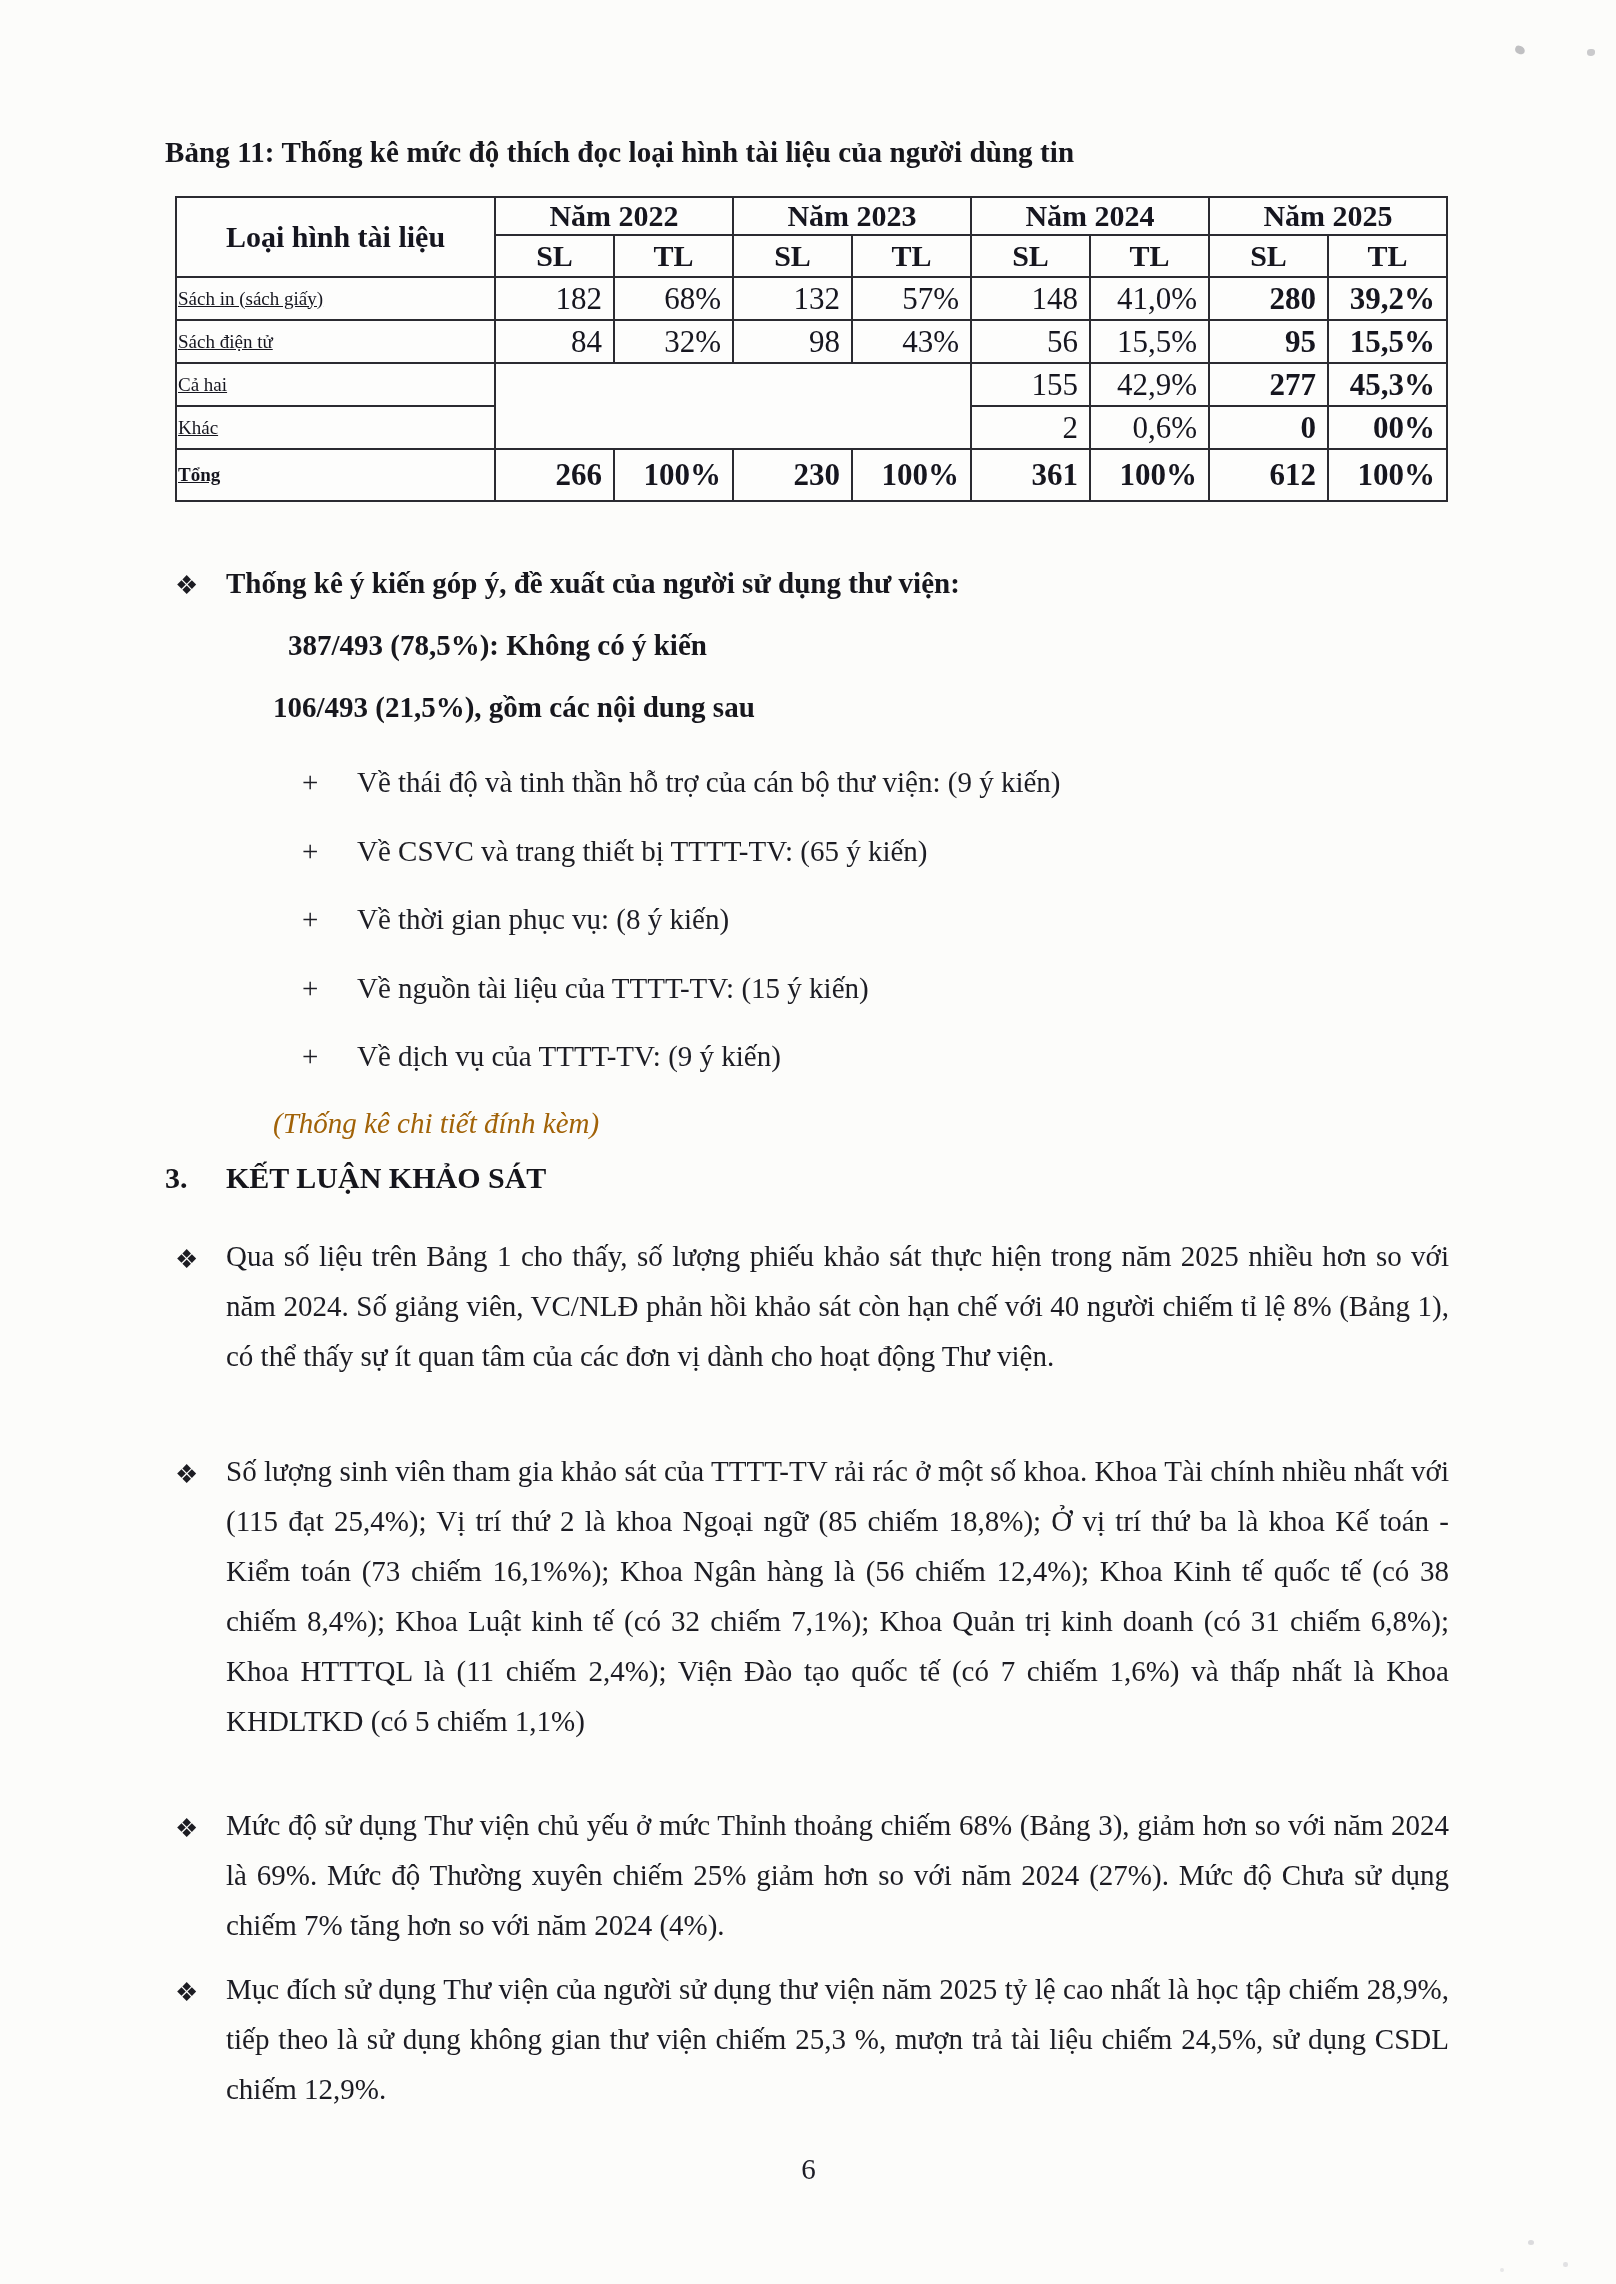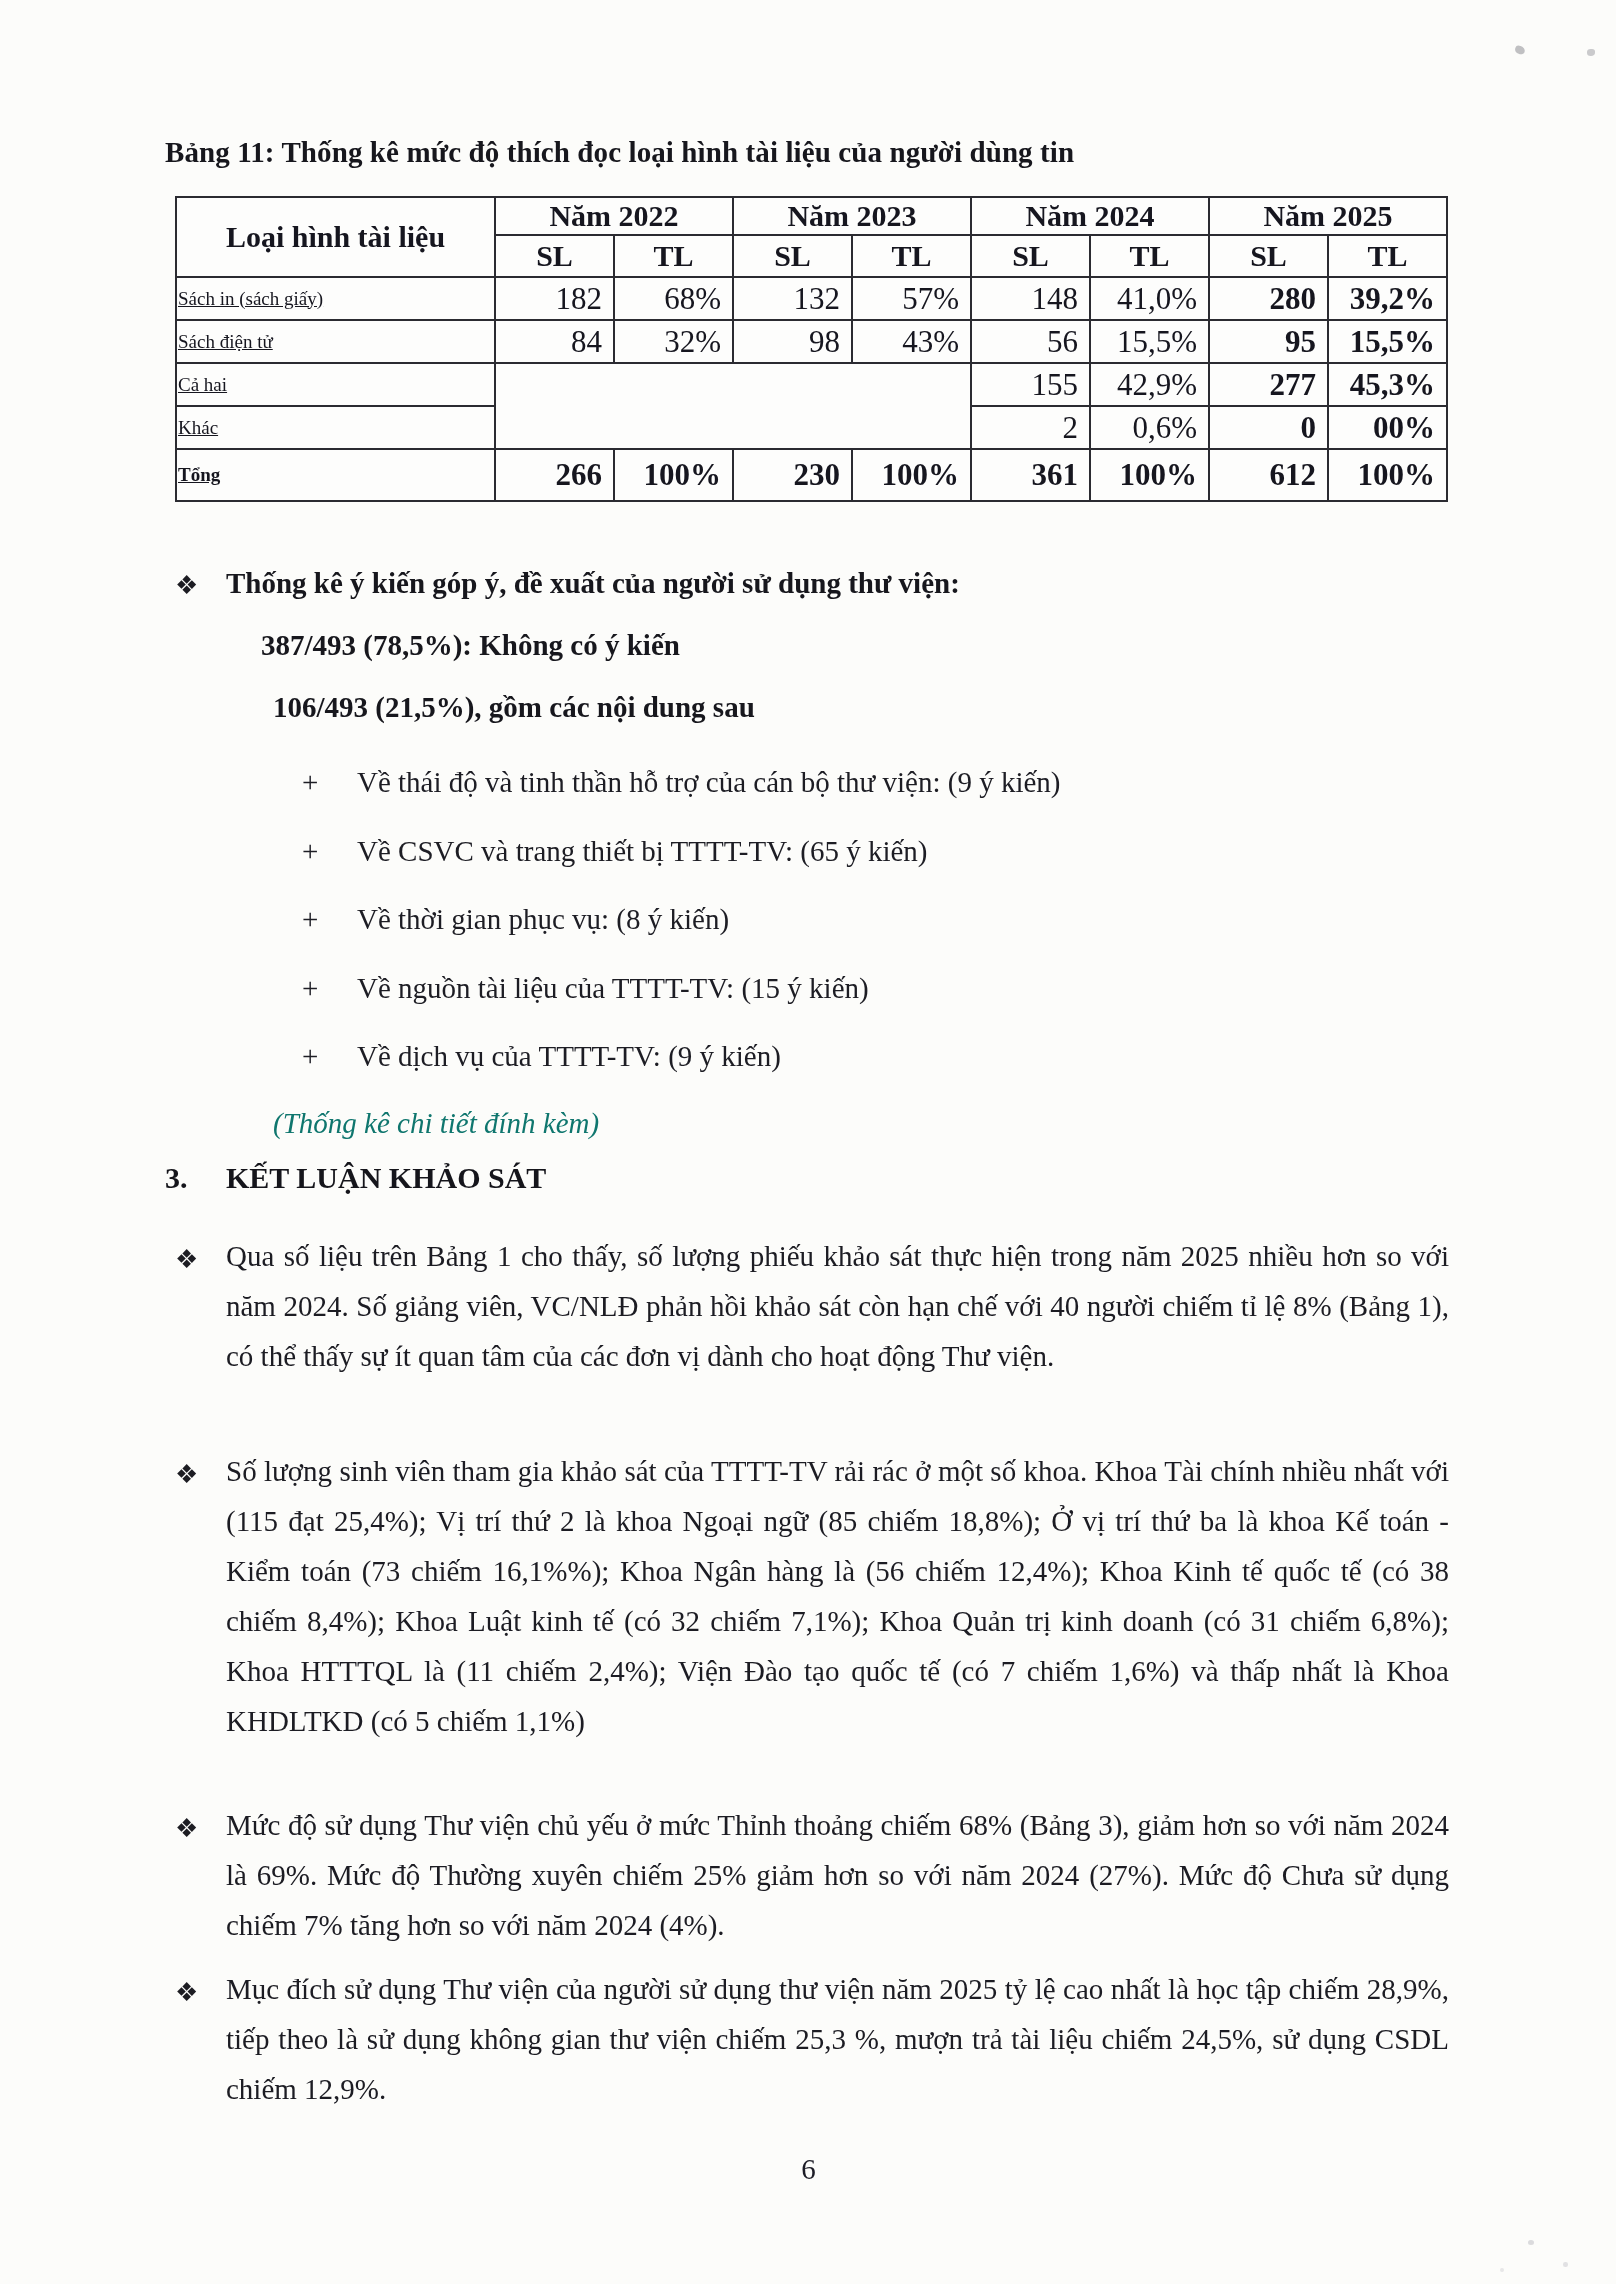--- a/index.html
+++ b/index.html
@@ -51,30 +51,30 @@
     left:175px;top:567px;width:1274px;
     padding-left:51px;box-sizing:border-box;
     font-size:29px;font-weight:700;color:#17171d;
   }
   .bullet{
     position:absolute;left:0;top:2.6px;
     font-family:"DejaVu Sans",sans-serif;
     font-size:26px;color:#1c1c22;
   }
   .stat-line{font-size:29px;font-weight:700;color:#17171d;}
-  .stat1{left:261px;top:629px;}
+  .stat1{left:288px;top:629px;}
   .stat2{left:273px;top:691px;}
   .plus-item{font-size:29px;color:#1d1d24;}
   .plus-item .plus-mark{display:inline-block;width:55px;}
   .pi1{left:302px;top:766px;}
   .pi2{left:302px;top:835px;}
   .pi3{left:302px;top:903px;}
   .pi4{left:302px;top:972px;}
   .pi5{left:302px;top:1040px;}
-  .note{left:273px;top:1107px;font-size:29px;font-style:italic;color:#0f766e;}
+  .note{left:273px;top:1107px;font-size:29px;font-style:italic;color:#a16207;}
 
   
   .sec-heading{
     left:165px;top:1161px;
     font-size:30px;font-weight:700;color:#15151b;
     display:flex;
   }
   .sec-heading .sec-num{width:61px;}
   .para{
     position:absolute;left:175px;width:1274px;

